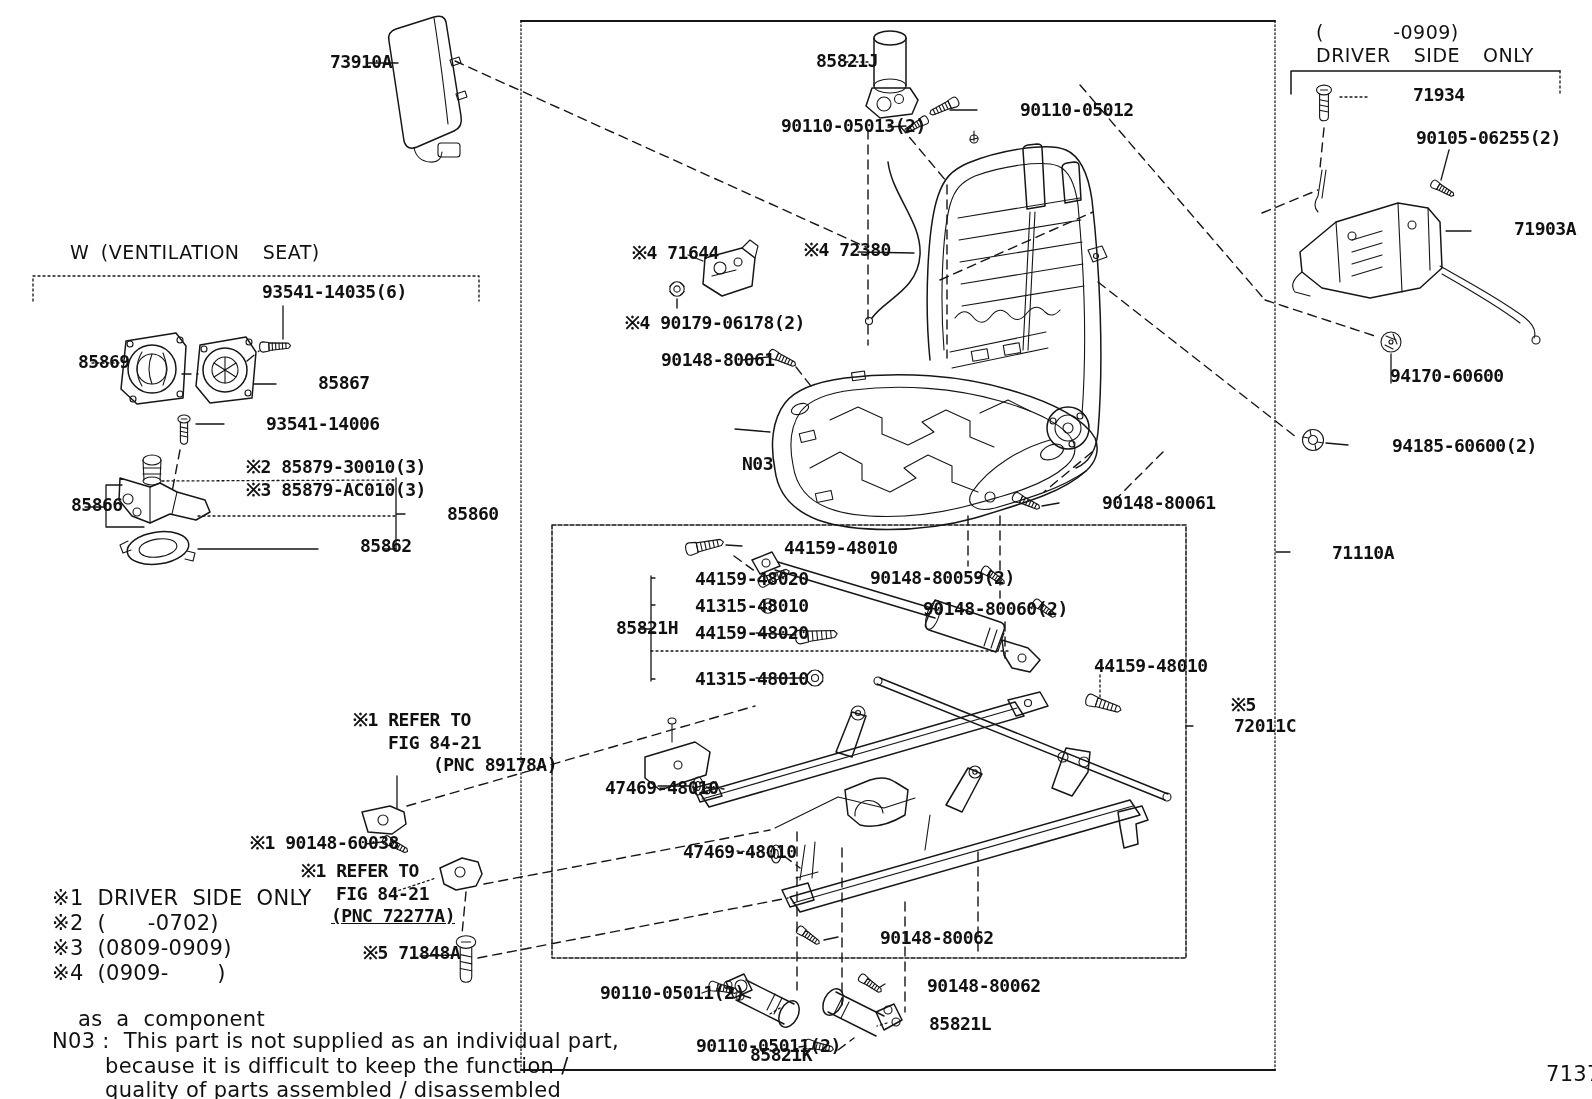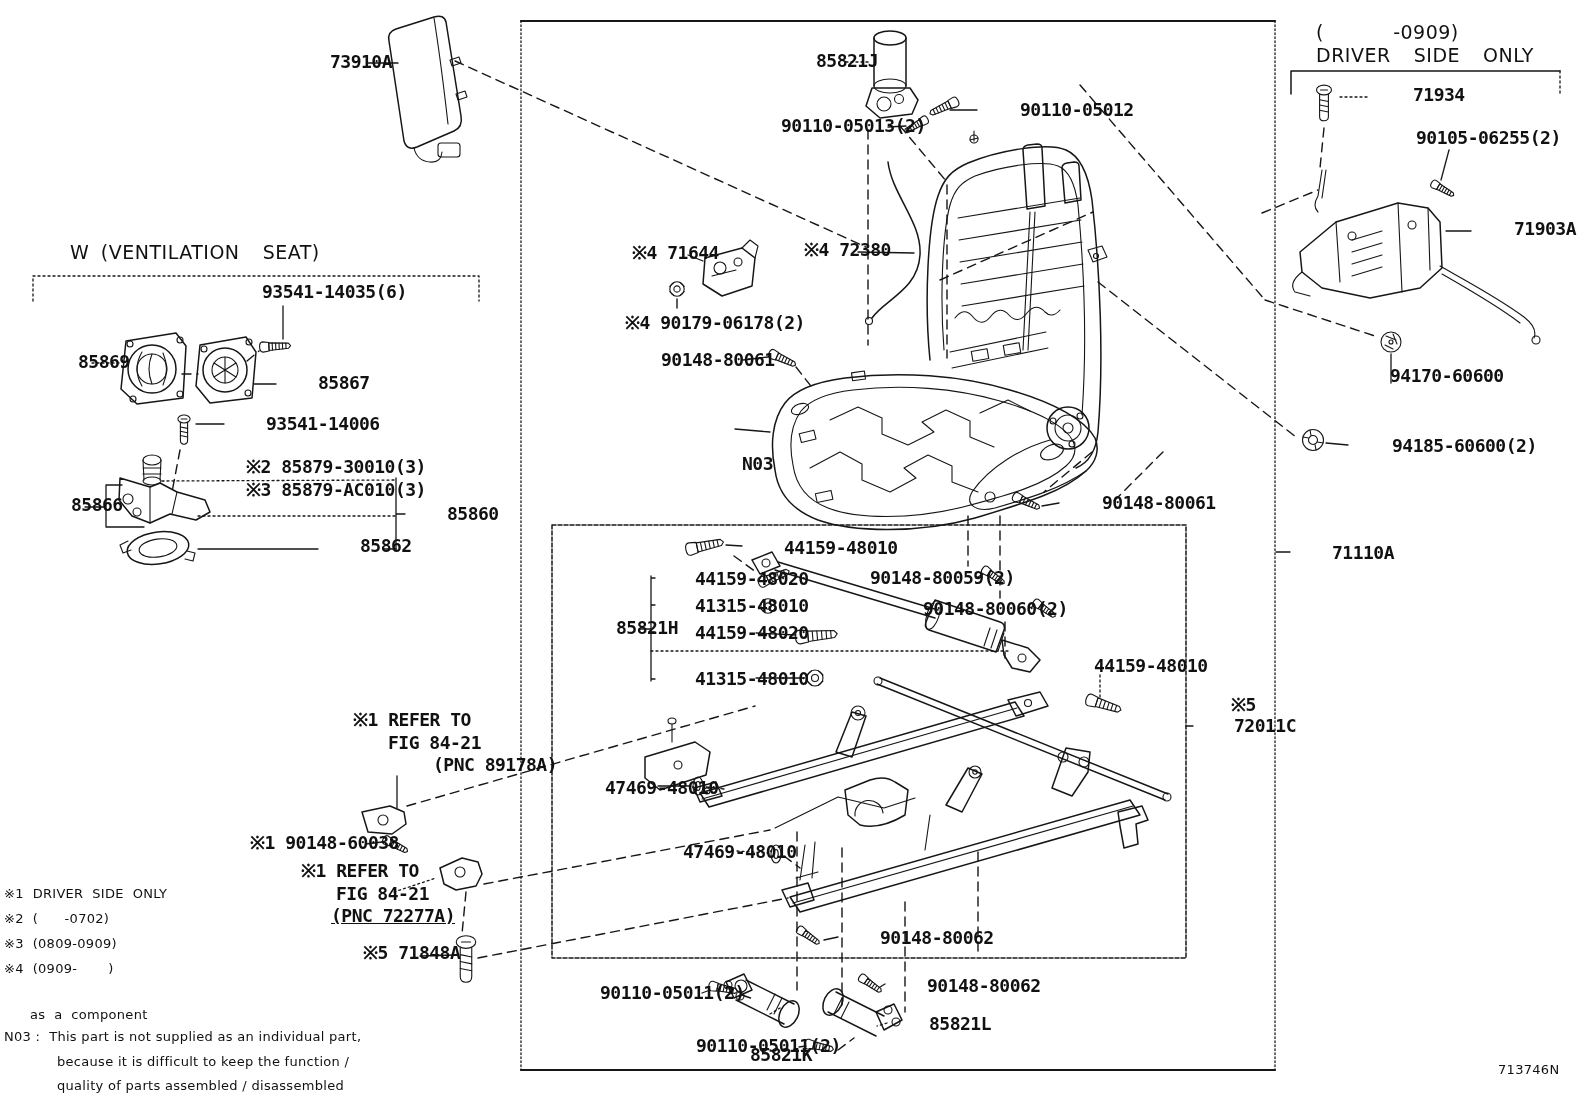--- a/index.html
+++ b/index.html
@@ -12,21 +12,21 @@
   .thick{stroke-width:2.2;}
   .lead{stroke-width:1.3;}
   .dash{stroke-dasharray:9,6;stroke-width:1.4;}
   .dots{stroke-dasharray:2,3;stroke-width:1.3;}
   .fine{stroke-dasharray:1.5,2.5;stroke-width:1.3;}
   .lbl{position:absolute;white-space:pre;line-height:1.12;padding-left:40px;}
   .part{font-family:"DejaVu Sans Mono","Liberation Mono",monospace;font-weight:bold;
         font-size:18px;letter-spacing:-0.5px;}
   .note{font-family:"DejaVu Sans","Liberation Sans",sans-serif;font-size:19px;letter-spacing:.5px;word-spacing:5px;}
   .foot{position:absolute;font-family:"DejaVu Sans","Liberation Sans",sans-serif;
-        font-size:13px;letter-spacing:.3px;white-space:pre;}
+        font-size:21px;letter-spacing:.3px;white-space:pre;margin-left:48px;}
 </style>
 </head>
 <body>
 
 <div id="stage">
 
   <svg class="art" width="1592" height="1099" viewBox="0 0 1592 1099">
     <defs>
       <g id="sym-bolt">
         <path class="ln thin" d="M0,-6 Q-4,-6 -4,0 Q-4,6 0,6 L7,5 L7,-5 Z"></path>

